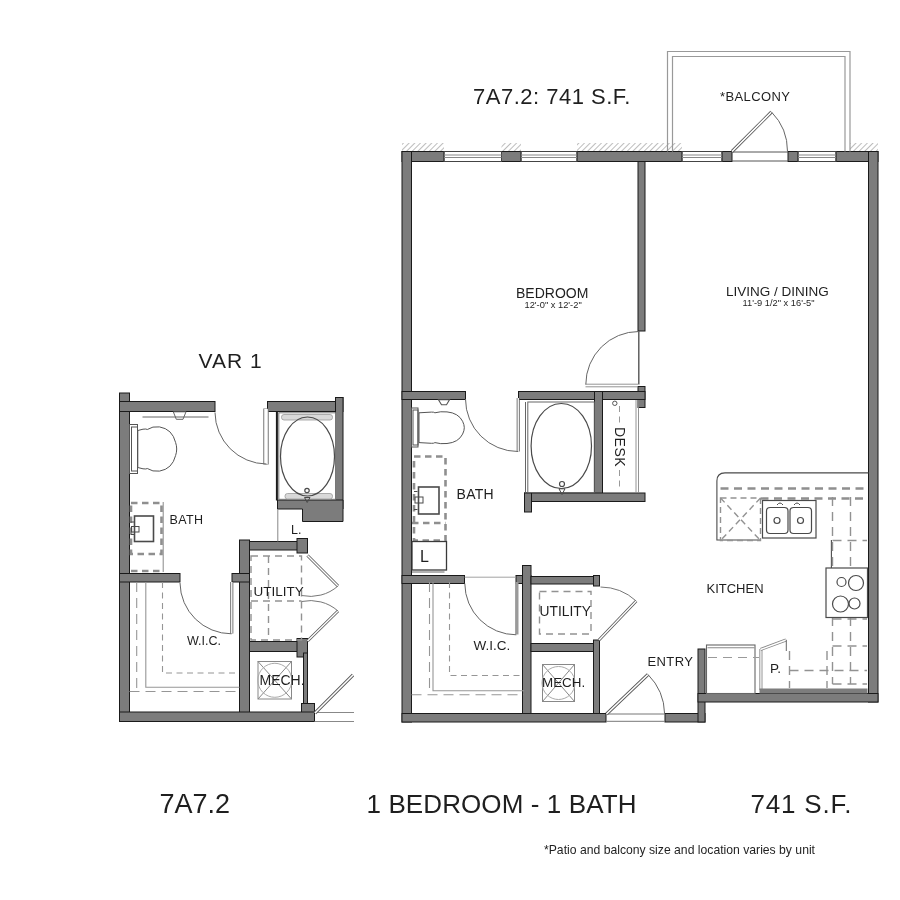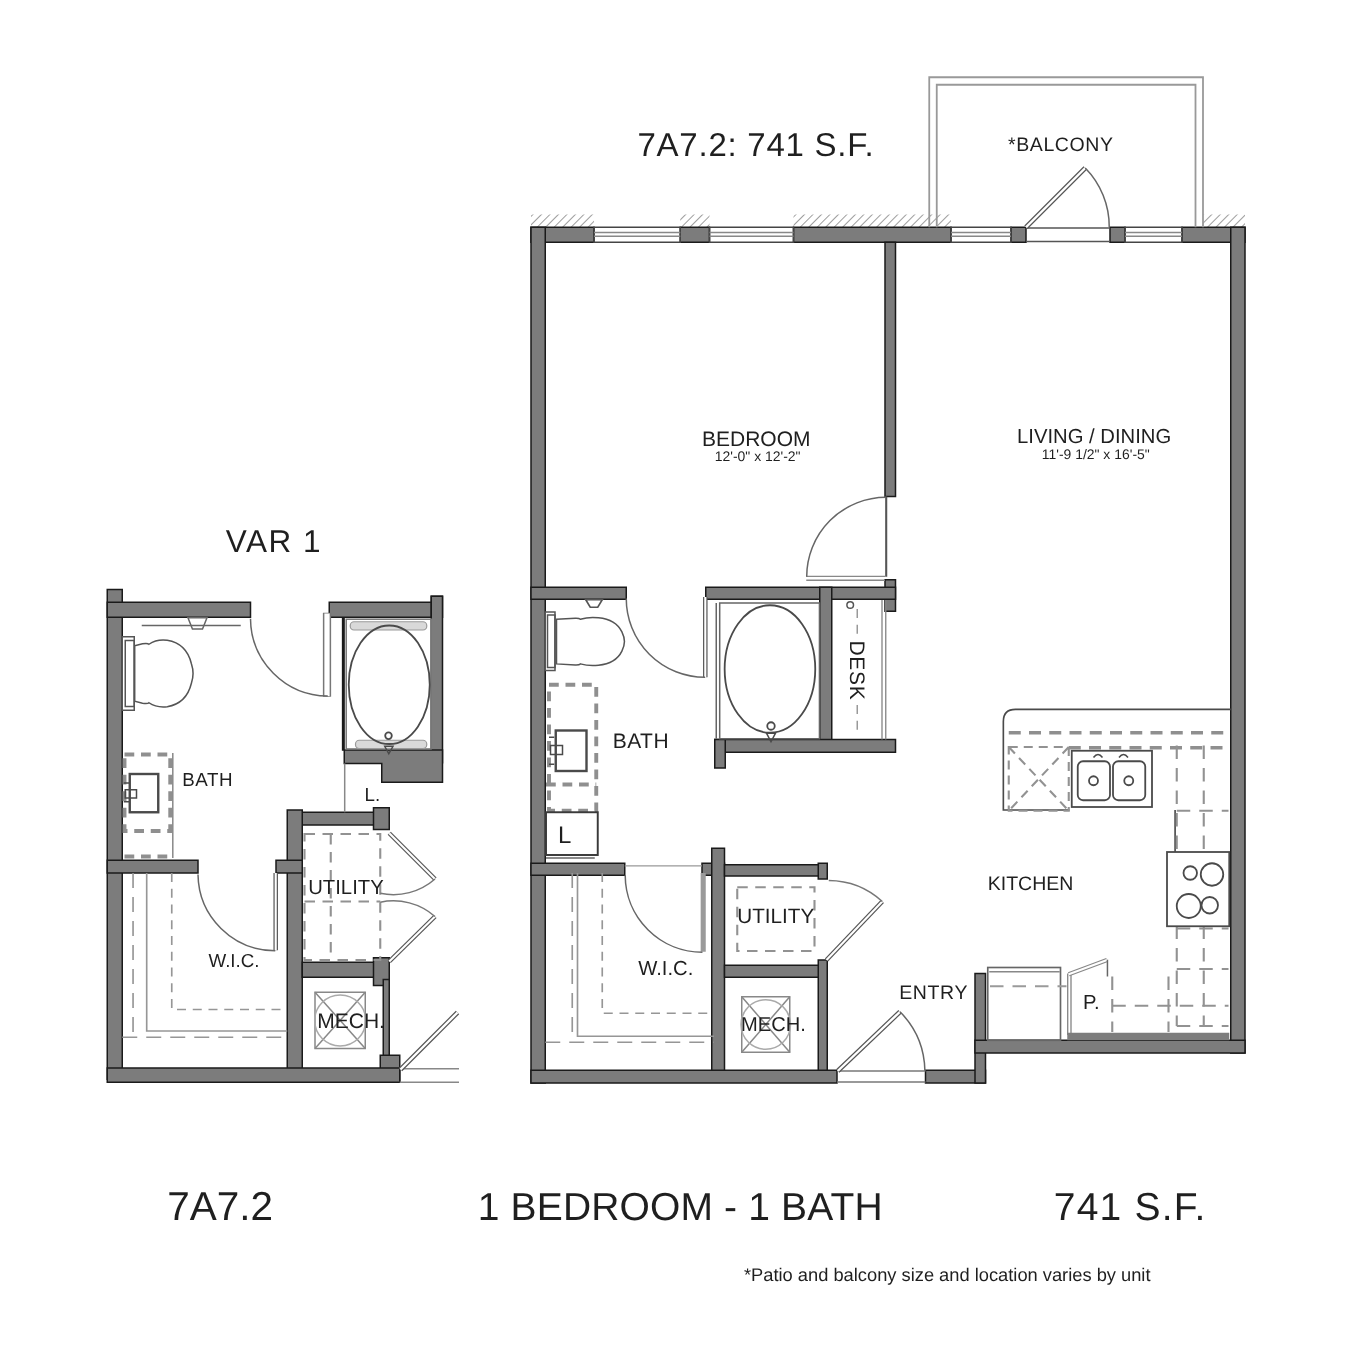--- a/index.html
+++ b/index.html
@@ -1,16 +1,16 @@
 <!DOCTYPE html>
 <html><head>
 <meta charset="utf-8">
 <style>
   html,body{margin:0;padding:0;background:#ffffff;}
-  .page{width:844px;height:900px;position:relative;font-family:"Liberation Sans", sans-serif;}
+  .page{width:844px;height:900px;position:relative;font-family:"Liberation Sans", sans-serif;margin-left:48px;}
   text{font-family:"Liberation Sans", sans-serif;fill:#1f1f1f;}
 </style>
 </head>
 <body>
 <div class="page">
 <svg width="900" height="900" viewBox="0 0 900 900">
 <defs>
   <pattern id="hatch" width="4" height="4" patternUnits="userSpaceOnUse" patternTransform="rotate(45)">
     <rect width="4" height="4" fill="#ffffff"></rect>
     <line x1="0" y1="0" x2="0" y2="4" stroke="#8d8d8d" stroke-width="1.15"></line>

